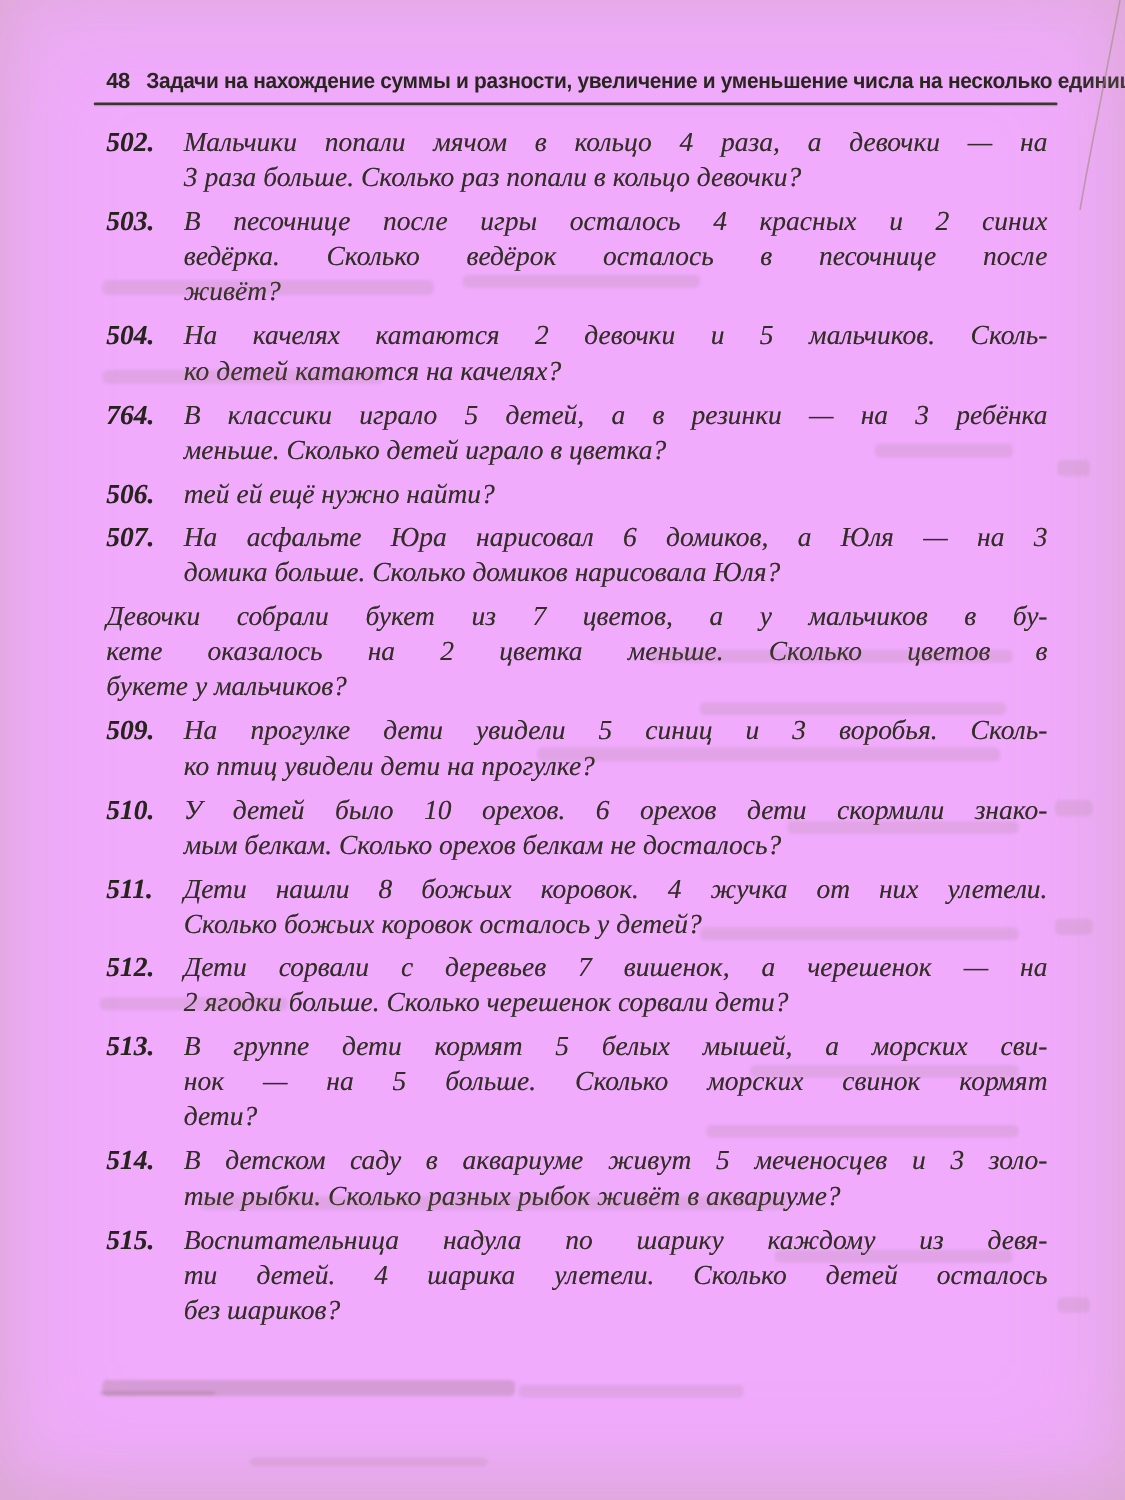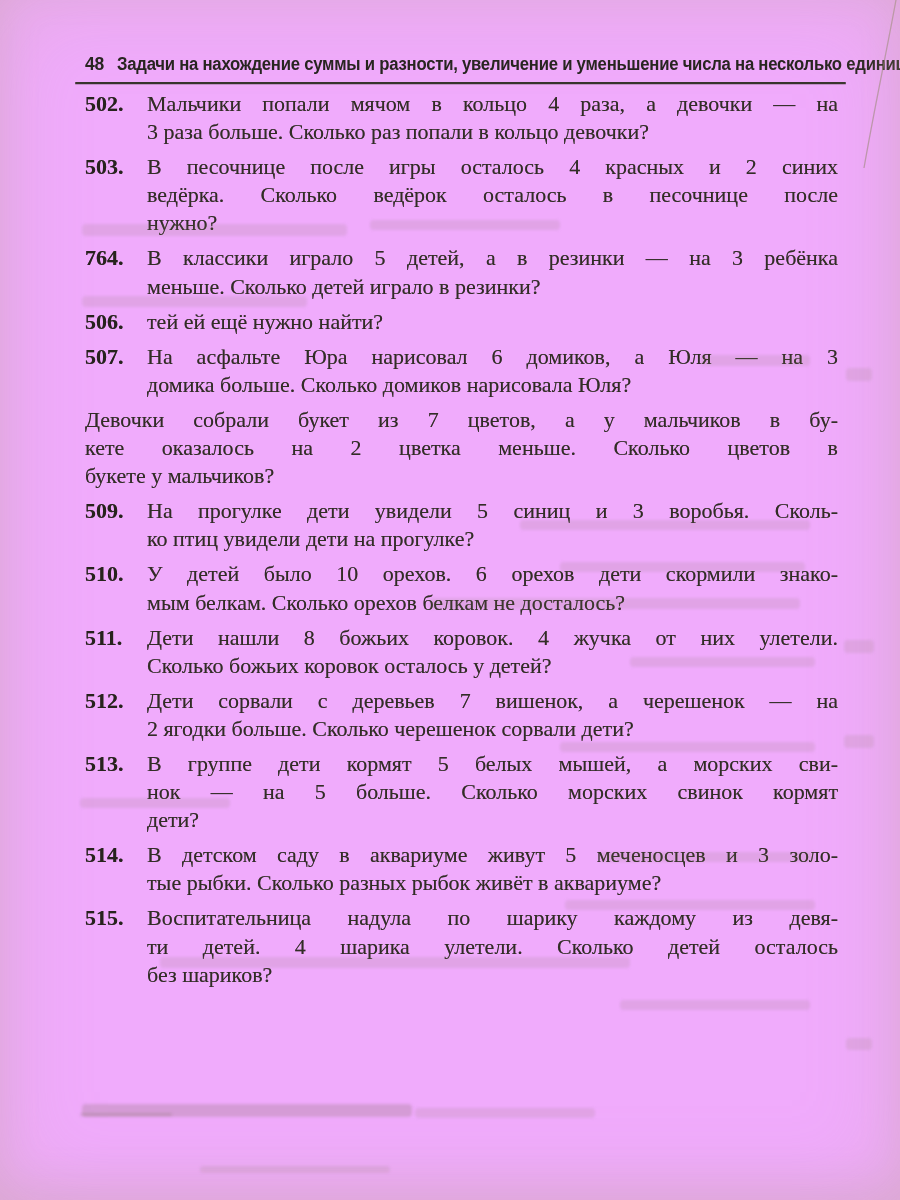--- a/index.html
+++ b/index.html
@@ -24,22 +24,22 @@
     font-size:17.5px;letter-spacing:-0.25px;white-space:nowrap;
   }
   .pagenum{margin-right:13px;}
   .title{display:inline-block;transform:scaleX(0.955);transform-origin:left center;}
   .rule{
     position:absolute;left:75px;top:82px;width:771px;height:2.4px;
     background:#38332d;border-radius:1px;
     box-shadow:0 1px 0 rgba(56,51,45,0.25);
   }
   .problems{
-    position:absolute;left:85px;top:90px;width:753px;
-    font-size:22px;line-height:28.1px;
+    position:absolute;left:85px;top:100px;width:753px;
+    font-size:22px;line-height:28.1px;font-style:italic;
   }
   .problem{display:flex;margin-bottom:7px;}
   .num{
     flex:0 0 62px;width:62px;font-weight:bold;color:#27231d;
     text-shadow:0 0 0.5px rgba(39,35,29,0.55);
   }
   .text{flex:1;min-width:0;color:#322d26;text-shadow:0 0 0.5px rgba(50,45,38,0.5);}
   .line{text-align:justify;text-align-last:justify;}
   .line.final{text-align:justify;text-align-last:left;}
   .smudge{
@@ -68,30 +68,37 @@
           <div class="line">Мальчики попали мячом в кольцо 4 раза, а девочки — на</div>
           <div class="line final">3 раза больше. Сколько раз попали в кольцо девочки?</div>
         </div>
   </div>
 
   <div class="problem">
     <span class="num">503.</span>
     <div class="text">
           <div class="line">В песочнице после игры осталось 4 красных и 2 синих</div>
           <div class="line">ведёрка. Сколько ведёрок осталось в песочнице после</div>
-          <div class="line final">нужно?</div>
-        </div>
-  </div>
-
+          <div class="line final">живёт?</div>
+        </div>
+  </div>
+
+  <div class="problem">
+    <span class="num">504.</span>
+    <div class="text">
+          <div class="line">На качелях катаются 2 девочки и 5 мальчиков. Сколь-</div>
+          <div class="line final">ко детей катаются на качелях?</div>
+        </div>
+  </div>
 
   <div class="problem">
     <span class="num">764.</span>
     <div class="text">
           <div class="line">В классики играло 5 детей, а в резинки — на 3 ребёнка</div>
-          <div class="line final">меньше. Сколько детей играло в резинки?</div>
+          <div class="line final">меньше. Сколько детей играло в цветка?</div>
         </div>
   </div>
 
   <div class="problem">
     <span class="num">506.</span>
     <div class="text">
           <div class="line final">тей ей ещё нужно найти?</div>
         </div>
   </div>
 

